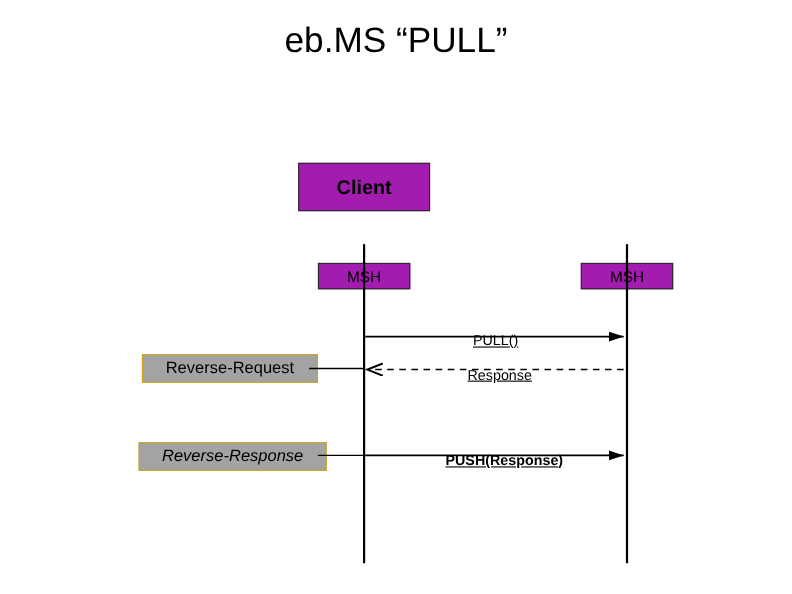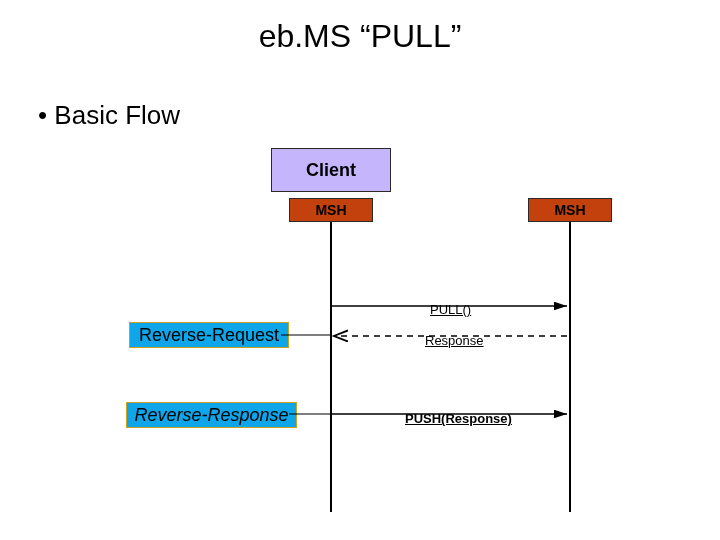--- a/index.html
+++ b/index.html
@@ -28,53 +28,54 @@
     position: absolute;
     left: 38px;
     top: 100px;
     font-size: 26px;
     font-weight: 400;
   }
   .box-big {
     position: absolute;
     width: 118px;
     height: 42px;
-    background: #c4b5fd;
+    background: #a21caf;
     border: 1px solid #2a2a2a;
     text-align: center;
     line-height: 42px;
     font-size: 18px;
     font-weight: 700;
   }
   .box-small {
     position: absolute;
     width: 82px;
     height: 22px;
-    background: #c2410c;
+    background: #a21caf;
     border: 1px solid #2a2a2a;
     text-align: center;
     line-height: 22px;
     font-size: 14px;
-    font-weight: 700;
+    font-weight: 400;
+    margin-top: 41px;
   }
   .lifeline {
     position: absolute;
     width: 0;
     border-left: 2px solid #000;
     top: 222px;
     height: 290px;
   }
   .tag {
     position: absolute;
     height: 24px;
-    background: #0ea5e9;
+    background: #a3a3a3;
     border: 1px solid #cfa018;
     text-align: center;
     line-height: 24px;
-    font-size: 18px;
+    font-size: 15px;
     font-weight: 400;
     padding: 0 4px;
   }
   .msg-label {
     position: absolute;
     font-size: 13px;
     text-decoration: underline;
     white-space: nowrap;
     margin-top: 12px;
   }
@@ -84,21 +85,20 @@
     overflow: visible;
   }
 </style>
 </head>
 <body>
 
 <div class="stage">
 
   <div class="title">eb.MS “PULL”</div>
 
-  <div class="bullet">• Basic Flow</div>
 
   <div class="box-big" style="left:271px; top:148px;">
     <span>Client</span>
   </div>
 
   <div class="box-small" style="left:289px; top:198px;">
     <span>MSH</span>
   </div>
   <div class="box-small" style="left:528px; top:198px;">
     <span>MSH</span>

